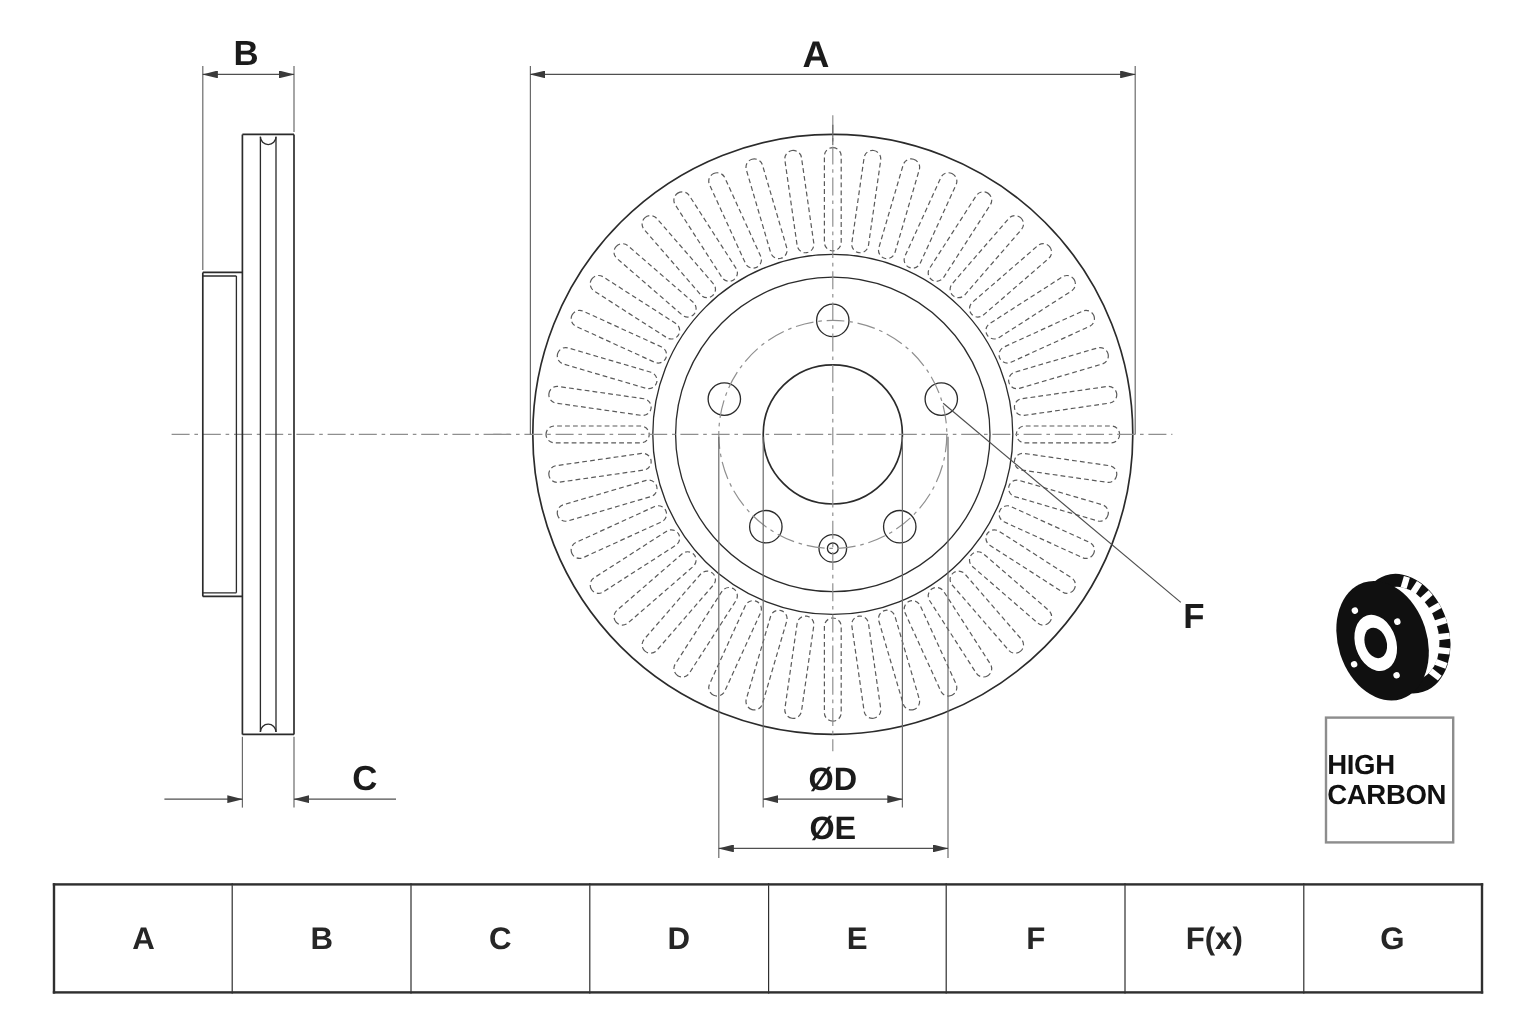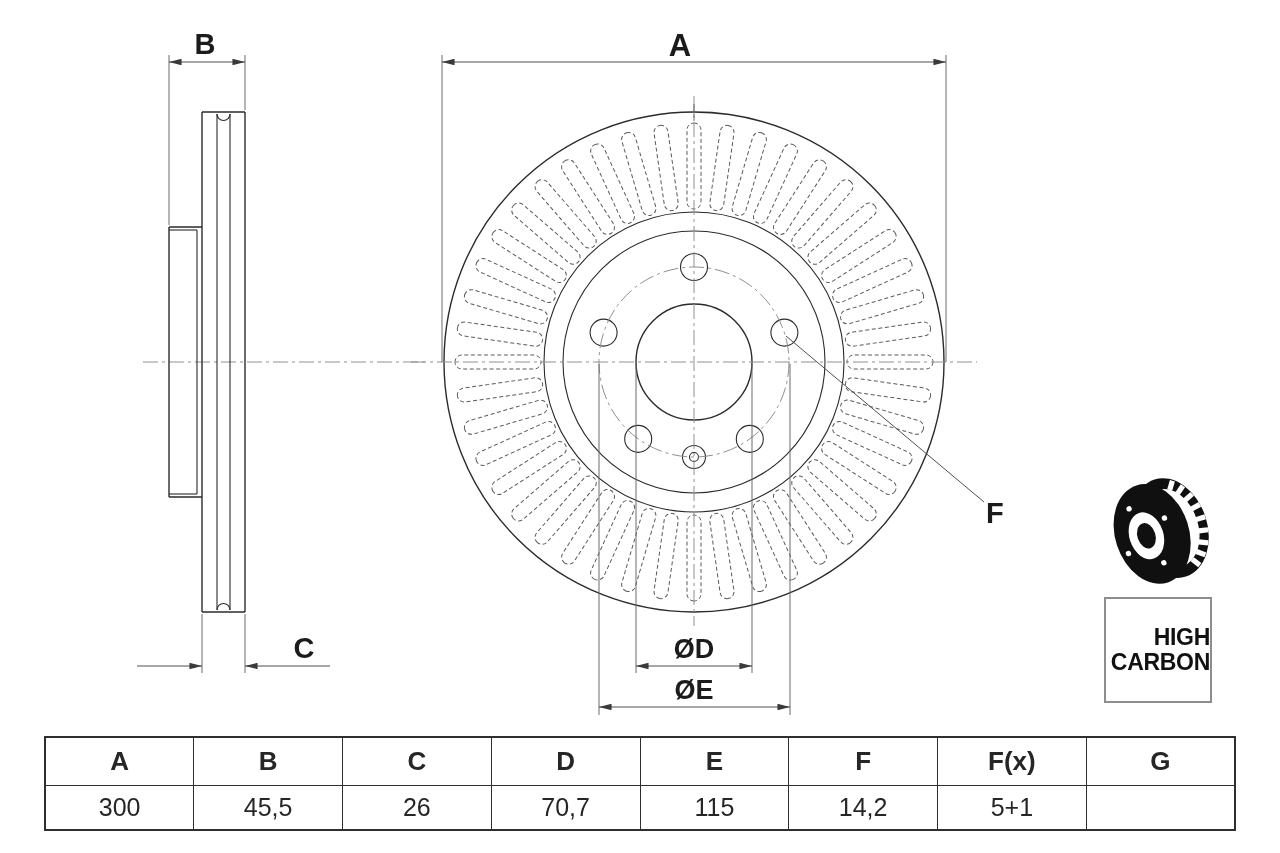--- a/index.html
+++ b/index.html
@@ -18,21 +18,21 @@
   .spec-table{position:absolute;left:44px;top:736px;width:1192px;height:92px;
               border-collapse:collapse;table-layout:fixed;
               border:2.5px solid #2f2f2f;background:#fff;}
   .spec-table th,.spec-table td{border:1.6px solid #2f2f2f;text-align:center;
               vertical-align:middle;padding:0;color:#262626;}
   .spec-table th{height:47px;font-size:26px;font-weight:bold;}
   .spec-table td{height:43px;font-size:25px;font-weight:normal;}
   
   .badge-box{position:absolute;left:1104px;top:597px;width:108px;height:106px;
              border:2px solid #8d8d8d;background:#fff;box-sizing:border-box;
-             display:flex;flex-direction:column;align-items:flex-end;justify-content:center;
+             display:flex;flex-direction:column;align-items:flex-start;justify-content:center;
              font-weight:bold;font-size:23px;line-height:25px;color:#111;letter-spacing:-0.3px;}
   .badge-icon{position:absolute;left:1097px;top:472px;}
 </style>
 </head>
 <body>
 
 <div class="page">
 
   <svg class="drawing-svg" width="1280" height="853" viewBox="0 0 1280 853">
     <defs>
@@ -206,26 +206,16 @@
       <tr>
         <th>A</th>
         <th>B</th>
         <th>C</th>
         <th>D</th>
         <th>E</th>
         <th>F</th>
         <th>F(x)</th>
         <th>G</th>
       </tr>
-      <tr>
-        <td>300</td>
-        <td>45,5</td>
-        <td>26</td>
-        <td>70,7</td>
-        <td>115</td>
-        <td>14,2</td>
-        <td>5+1</td>
-        <td></td>
-      </tr>
     </tbody>
   </table>
 
 </div>
 
 </body></html>

